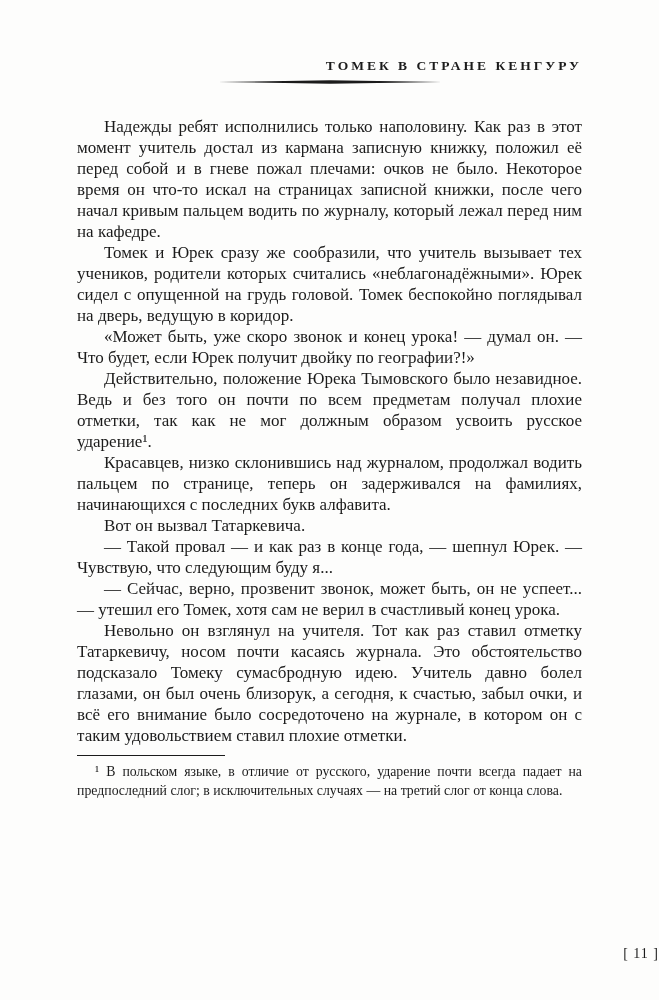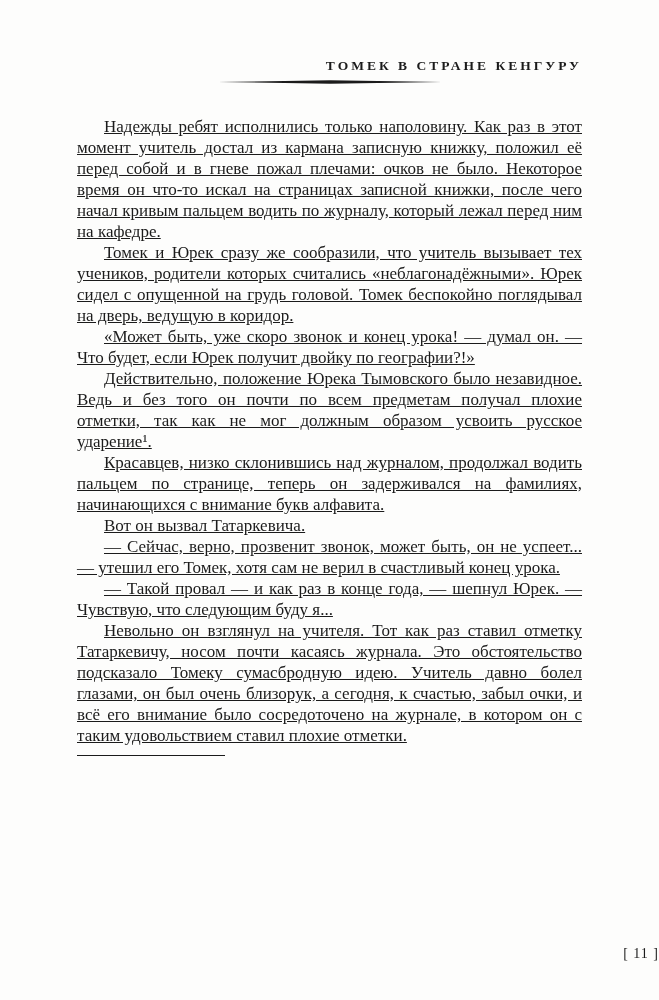--- a/index.html
+++ b/index.html
@@ -32,21 +32,20 @@
   .header-rule {
     display: block;
     margin: 6px auto 0 auto;
   }
   .body-text p {
     margin: 0;
     text-indent: 27px;
     text-align: justify;
     font-size: 17px;
     line-height: 21px;
-    text-decoration: underline;
   }
   .footnote-block {
     margin-top: 9px;
   }
   .footnote-rule {
     width: 148px;
     height: 1px;
     background: #1b1b1b;
     margin: 0 0 7px 0;
   }
@@ -77,28 +76,29 @@
     <svg class="header-rule" width="224" height="4" viewBox="0 0 224 4">
       <polygon points="0,2 112,0.2 224,2 112,3.8" fill="#1b1b1b"></polygon>
     </svg>
   </header>
 
   <main class="body-text">
     <p>Надежды ребят исполнились только наполовину. Как раз в этот момент учитель достал из кармана записную книжку, положил её перед собой и в гневе пожал плечами: очков не было. Некоторое время он что-то искал на страницах записной книжки, после чего начал кривым пальцем водить по журналу, который лежал перед ним на кафедре.</p>
     <p>Томек и Юрек сразу же сообразили, что учитель вызывает тех учеников, родители которых считались «неблагонадёжными». Юрек сидел с опущенной на грудь головой. Томек беспокойно поглядывал на дверь, ведущую в коридор.</p>
     <p>«Может быть, уже скоро звонок и конец урока! — думал он. — Что будет, если Юрек получит двойку по географии?!»</p>
     <p>Действительно, положение Юрека Тымовского было незавидное. Ведь и без того он почти по всем предметам получал плохие отметки, так как не мог должным образом усвоить русское ударение¹.</p>
-    <p>Красавцев, низко склонившись над журналом, продолжал водить пальцем по странице, теперь он задерживался на фамилиях, начинающихся с внимание букв алфавита.</p>
+    <p>Красавцев, низко склонившись над журналом, продолжал водить пальцем по странице, теперь он задерживался на фамилиях, начинающихся с последних букв алфавита.</p>
     <p>Вот он вызвал Татаркевича.</p>
+    <p>— Такой провал — и как раз в конце года, — шепнул Юрек. — Чувствую, что следующим буду я...</p>
     <p>— Сейчас, верно, прозвенит звонок, может быть, он не успеет... — утешил его Томек, хотя сам не верил в счастливый конец урока.</p>
-    <p>— Такой провал — и как раз в конце года, — шепнул Юрек. — Чувствую, что следующим буду я...</p>
     <p>Невольно он взглянул на учителя. Тот как раз ставил отметку Татаркевичу, носом почти касаясь журнала. Это обстоятельство подсказало Томеку сумасбродную идею. Учитель давно болел глазами, он был очень близорук, а сегодня, к счастью, забыл очки, и всё его внимание было сосредоточено на журнале, в котором он с таким удовольствием ставил плохие отметки.</p>
   </main>
 
   <div class="footnote-block">
     <div class="footnote-rule"></div>
+    <p class="footnote">¹ В польском языке, в отличие от русского, ударение почти всегда падает на предпоследний слог; в исключительных случаях — на третий слог от конца слова.</p>
   </div>
 
   <footer class="page-footer">
     <span>[ 11 ]</span>
   </footer>
 
 </div>
 
 </body></html>

